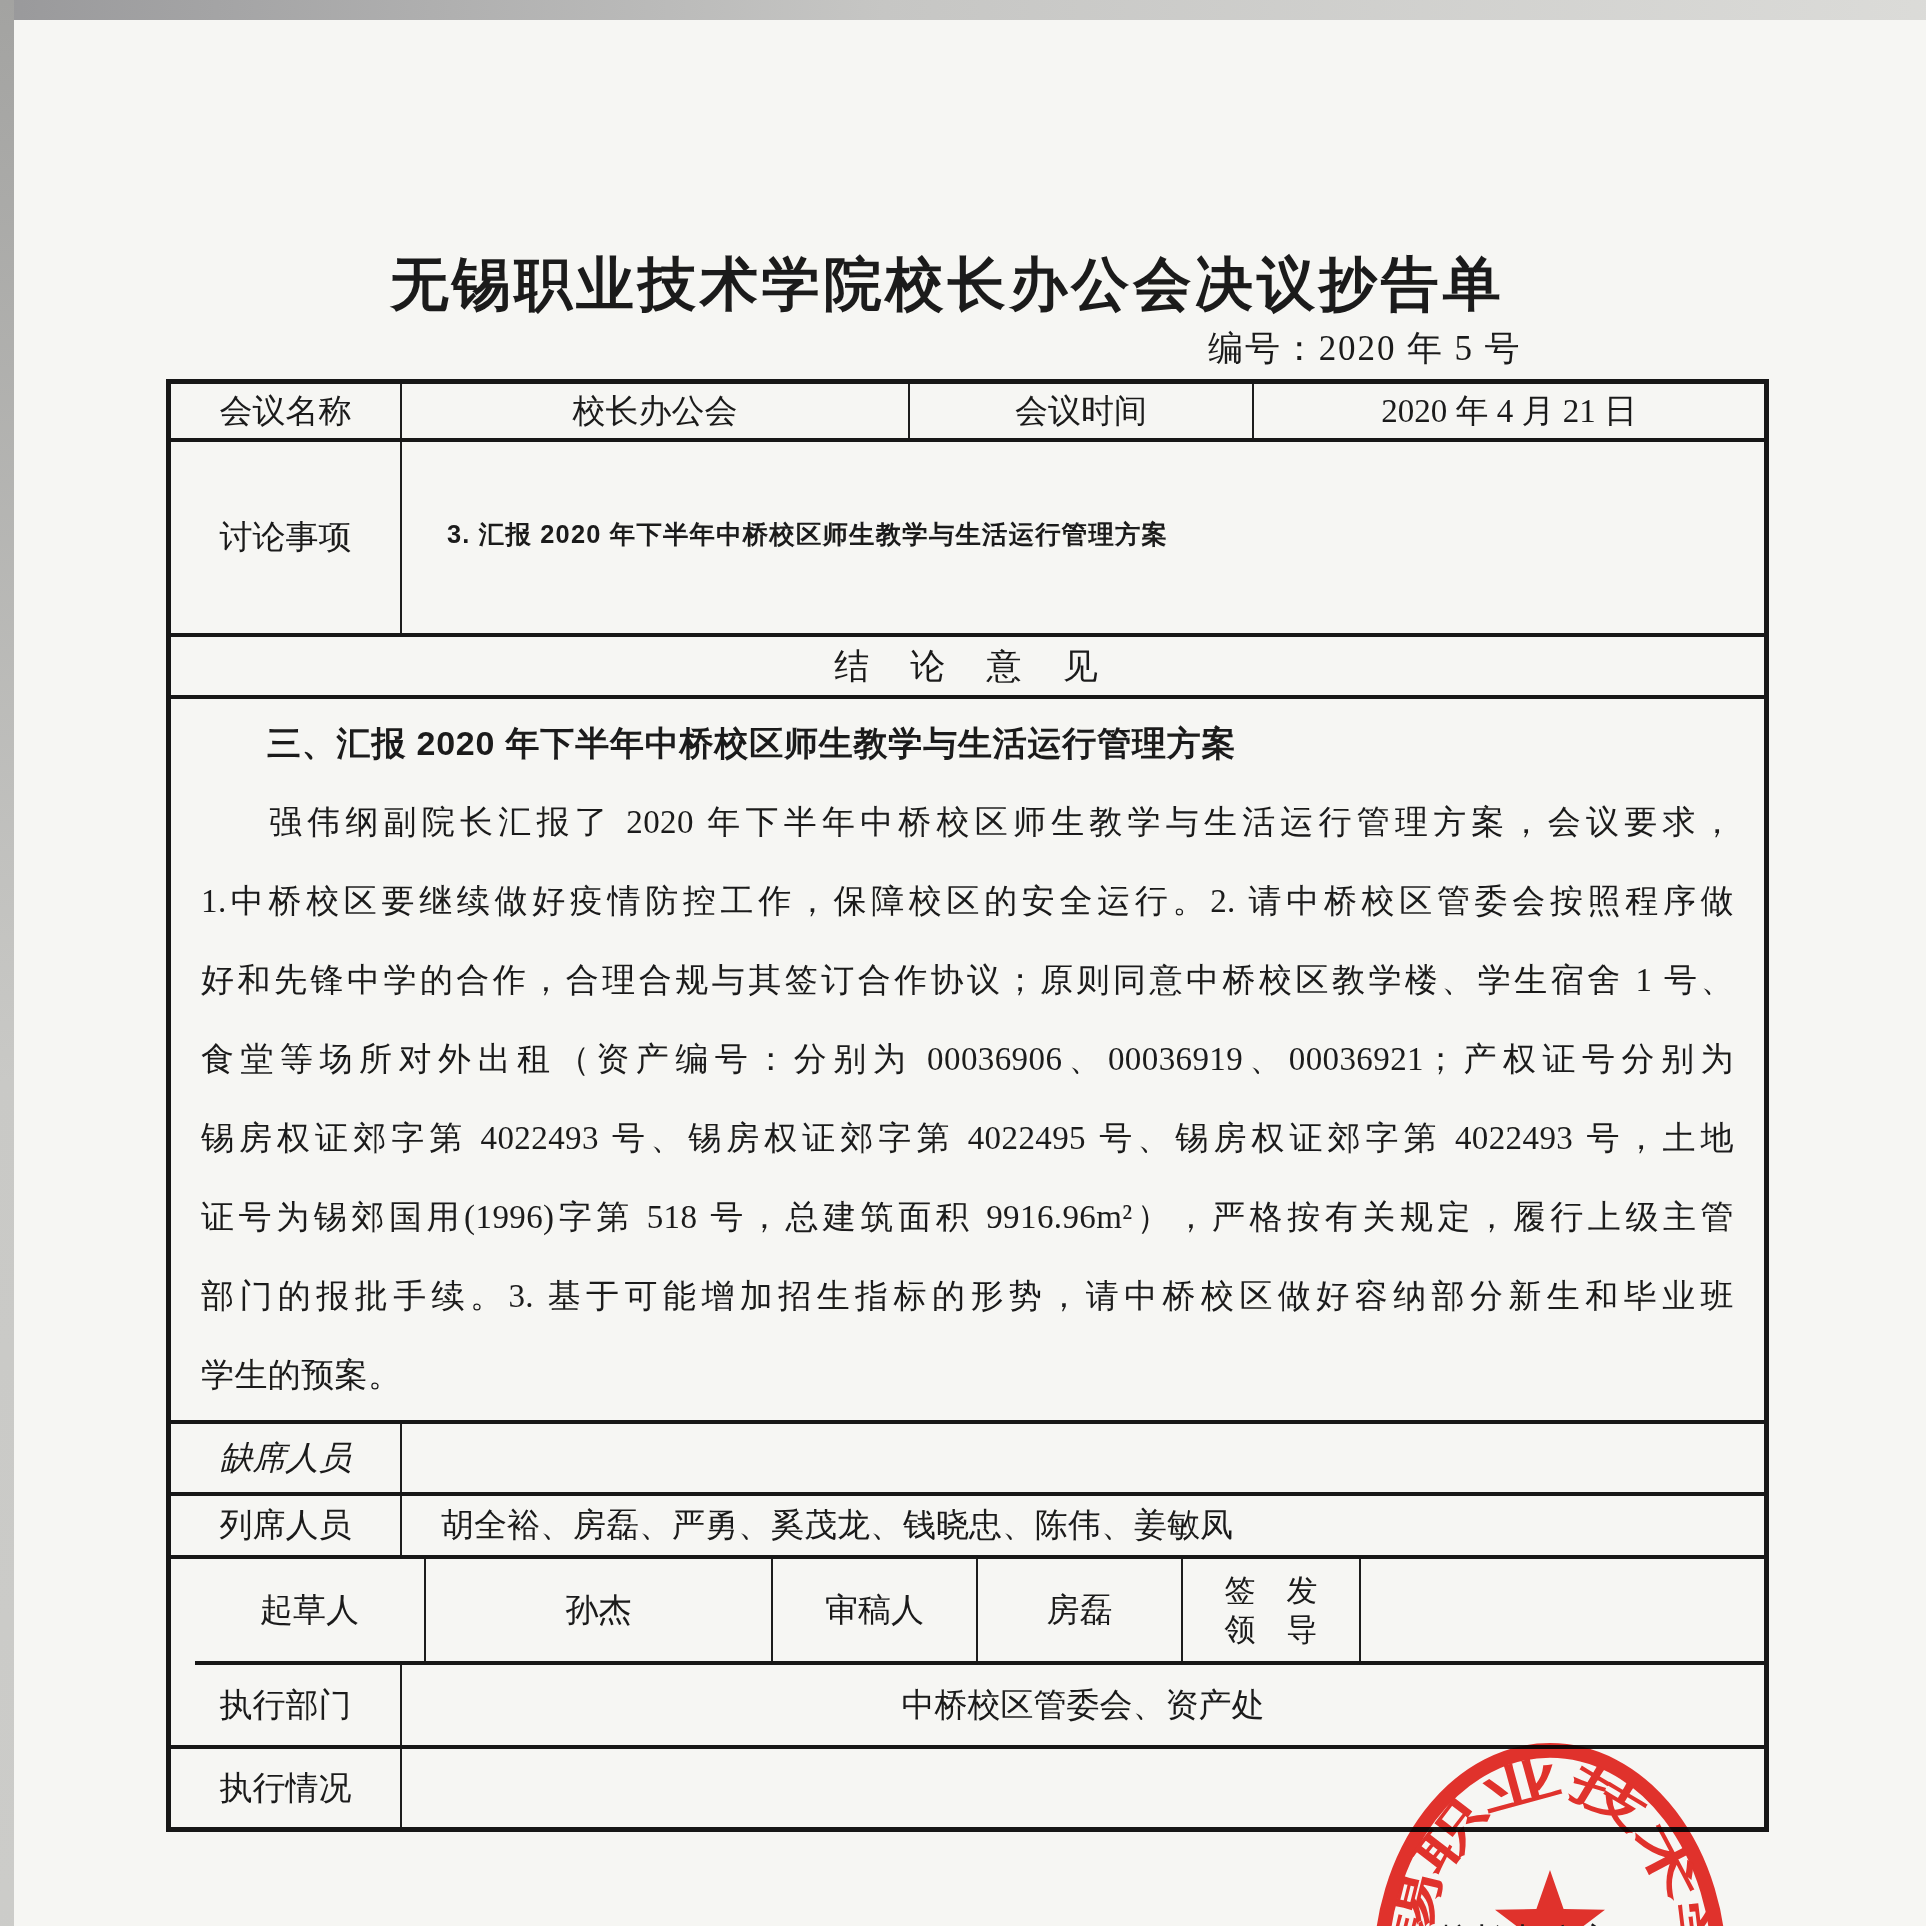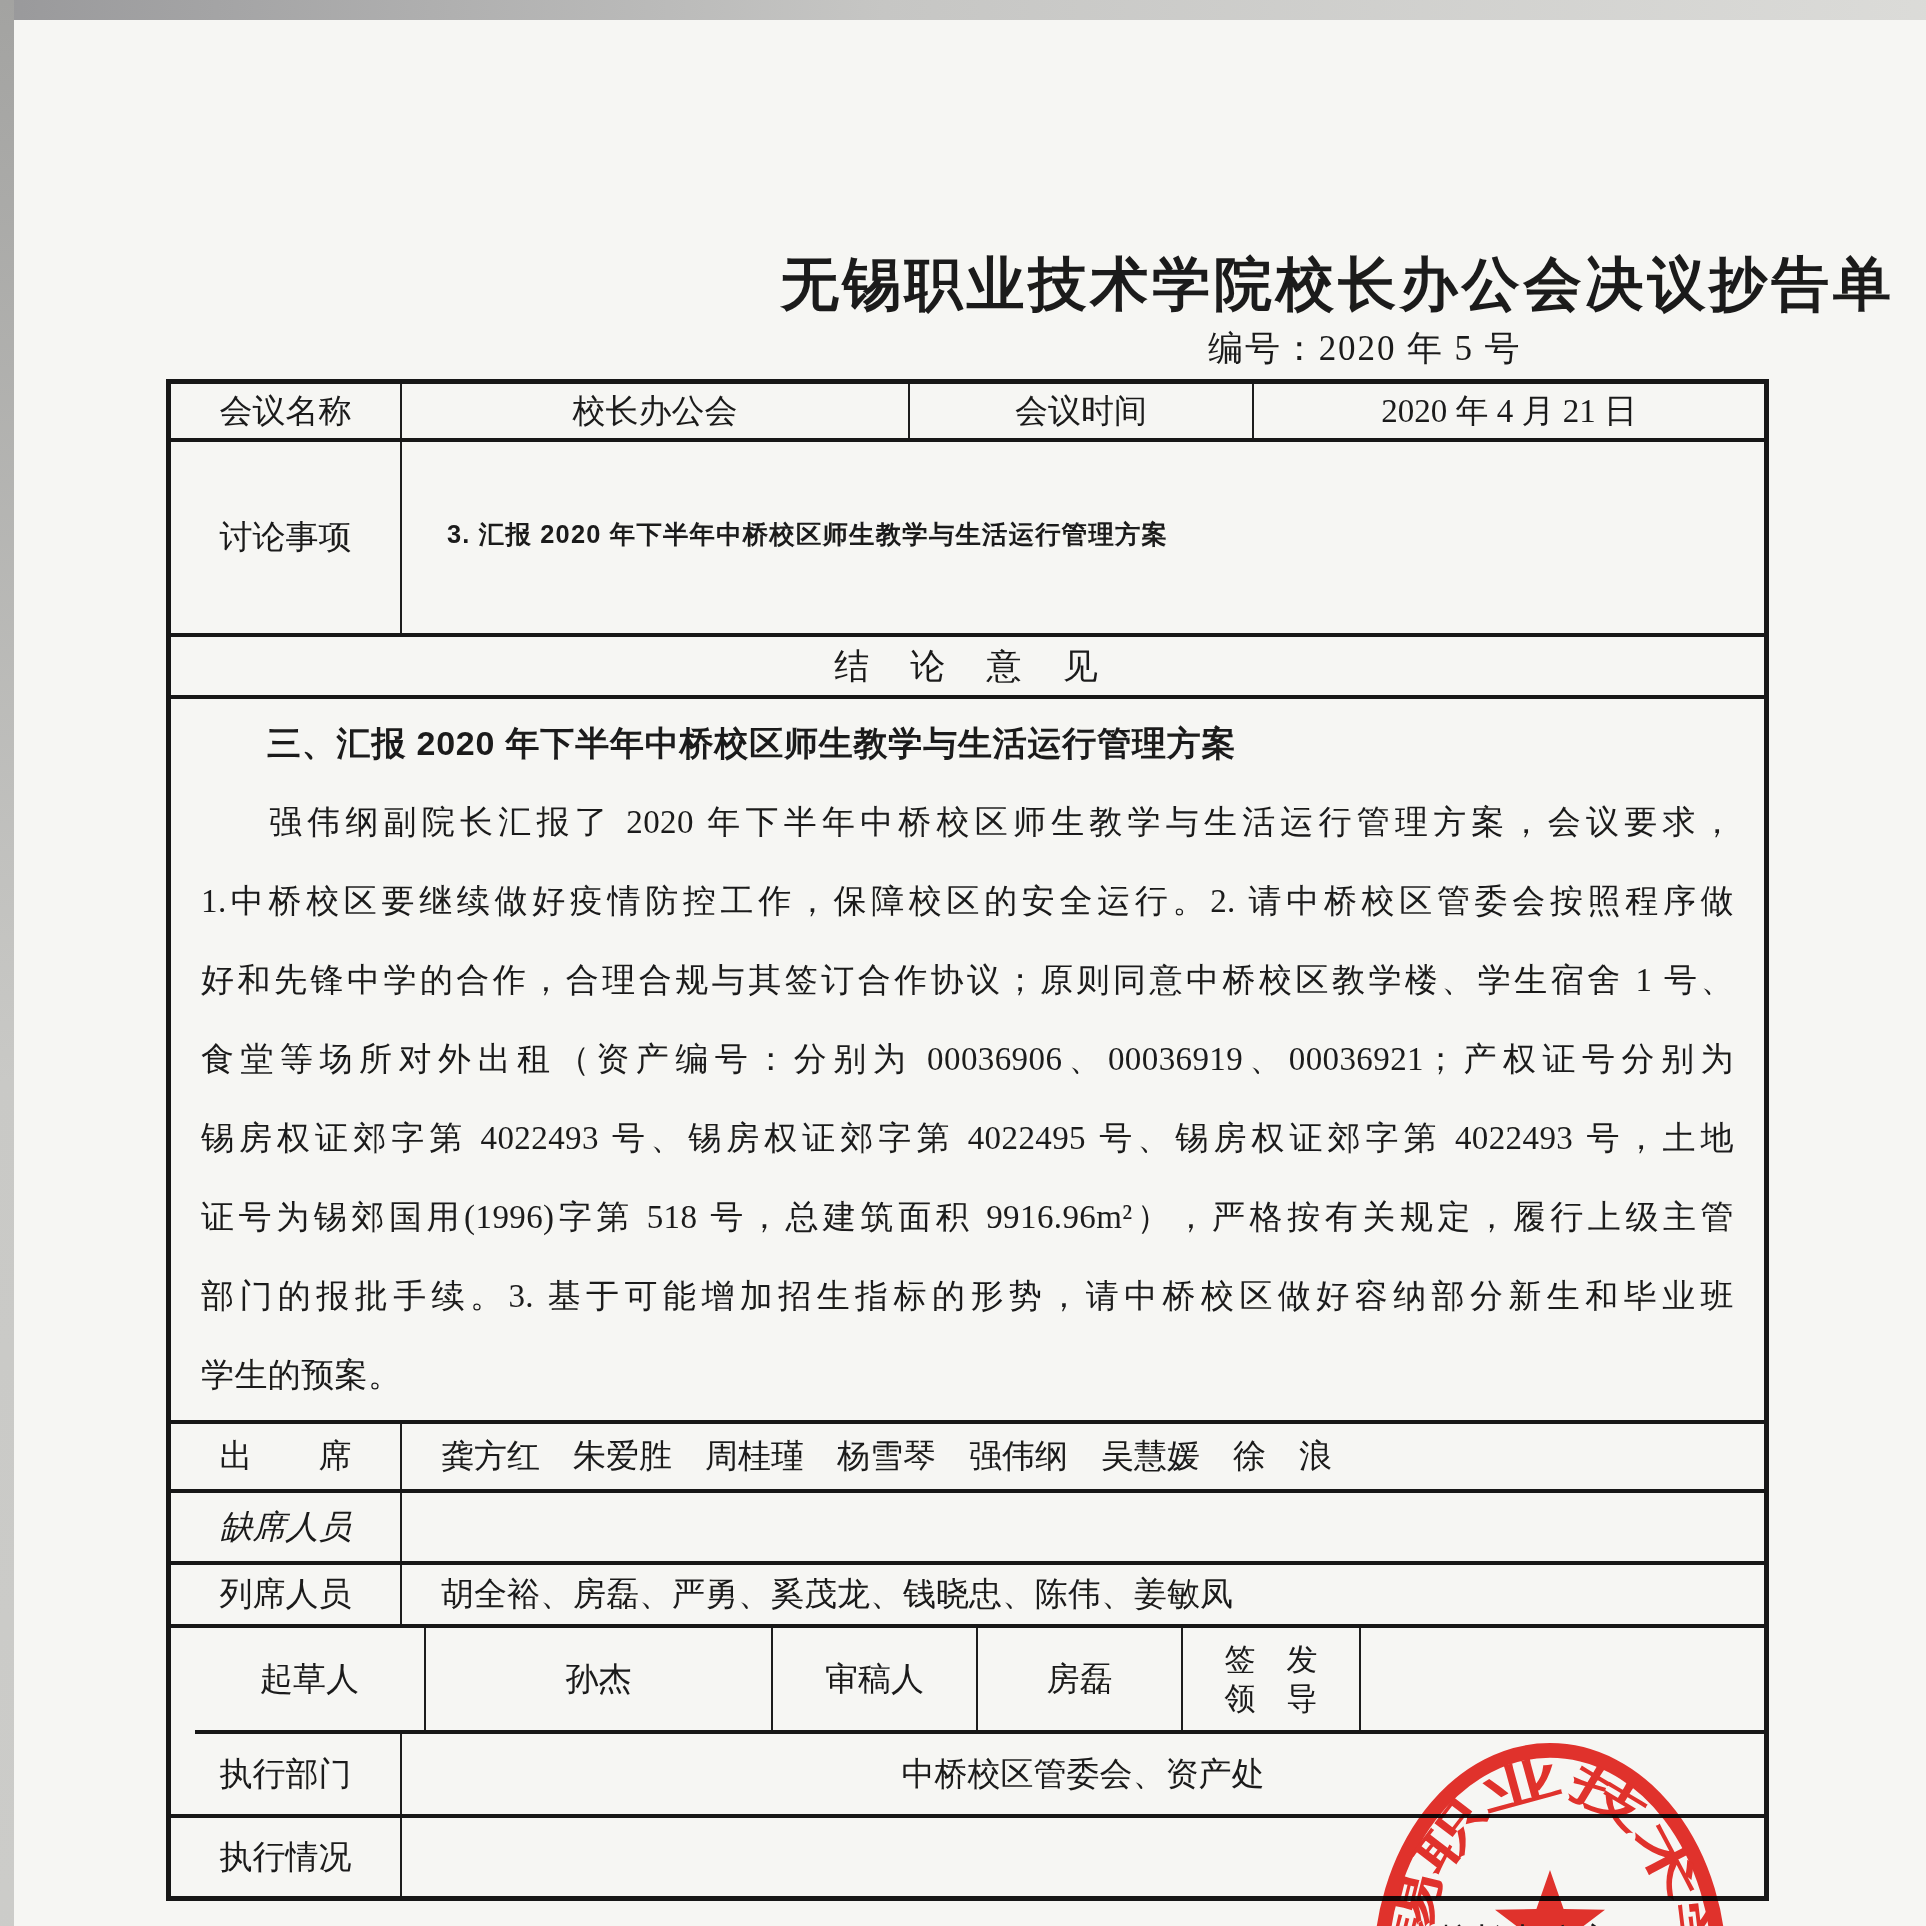--- a/index.html
+++ b/index.html
@@ -13,21 +13,21 @@
   }
   
   .edge{position:absolute;z-index:1;}
   .edge-top{left:0;top:0;width:1965px;height:20px;
     background:linear-gradient(to right,#99999b,#c6c6c4 45%,#dcdcd9);}
   .edge-left{left:0;top:0;width:14px;height:2704px;
     background:linear-gradient(to bottom,#a3a3a1,#c9c9c6 40%,#cfcfcc);}
 
   .title{
     position:absolute;left:0;top:251px;width:1895px;z-index:2;
-    text-align:right;
+    text-align:center;
     font-family:"Liberation Sans","DejaVu Sans",sans-serif;
     font-weight:bold;font-size:58px;letter-spacing:3.9px;line-height:65px;
   }
   .doc-no{
     position:absolute;left:1208px;top:327px;z-index:2;
     font-size:35px;letter-spacing:1.9px;line-height:43px;
   }
 
   .tbl{
     position:absolute;left:166px;top:379px;width:1603px;z-index:2;
@@ -120,24 +120,20 @@
       <div class="p-line fill">1.中桥校区要继续做好疫情防控工作，保障校区的安全运行。2. 请中桥校区管委会按照程序做</div>
       <div class="p-line fill">好和先锋中学的合作，合理合规与其签订合作协议；原则同意中桥校区教学楼、学生宿舍 1 号、</div>
       <div class="p-line fill">食堂等场所对外出租（资产编号：分别为 00036906、00036919、00036921；产权证号分别为</div>
       <div class="p-line fill">锡房权证郊字第 4022493 号、锡房权证郊字第 4022495 号、锡房权证郊字第 4022493 号，土地</div>
       <div class="p-line fill">证号为锡郊国用(1996)字第 518 号，总建筑面积 9916.96m²），严格按有关规定，履行上级主管</div>
       <div class="p-line fill">部门的报批手续。3. 基于可能增加招生指标的形势，请中桥校区做好容纳部分新生和毕业班</div>
       <div class="p-line">学生的预案。</div>
     </div>
   </div>
 
-  <div class="row r5">
-    <div class="cell lab">出　　席</div>
-    <div class="cell grow val">龚方红　朱爱胜　周桂瑾　杨雪琴　强伟纲　吴慧媛　徐　浪</div>
-  </div>
 
   <div class="row r6">
     <div class="cell lab">缺席人员</div>
     <div class="cell grow val"></div>
   </div>
 
   <div class="row r7">
     <div class="cell lab">列席人员</div>
     <div class="cell grow val">胡全裕、房磊、严勇、奚茂龙、钱晓忠、陈伟、姜敏凤</div>
   </div>

